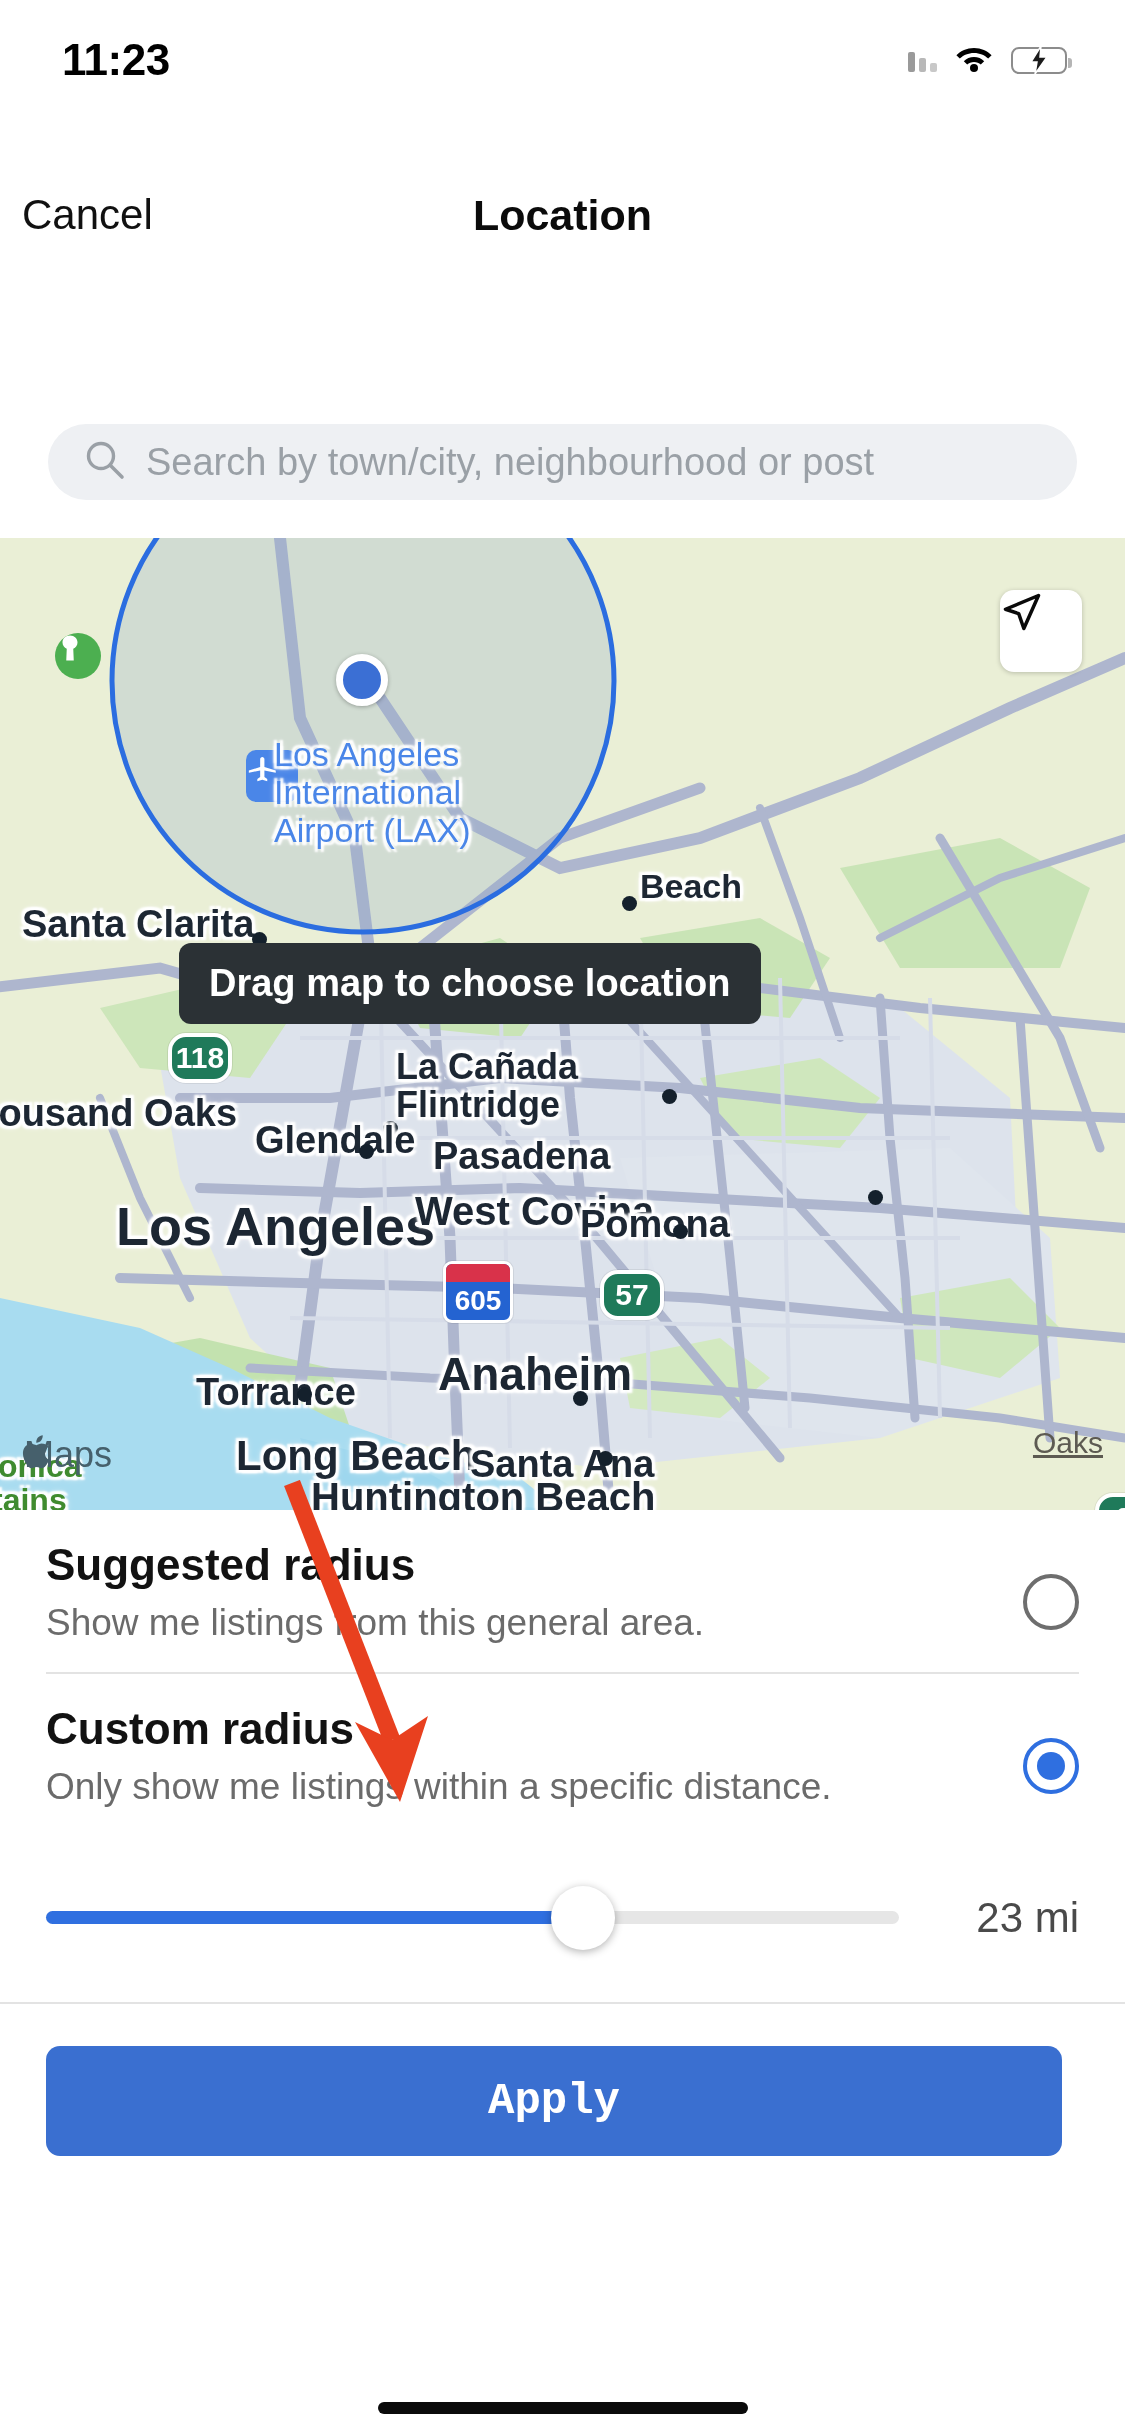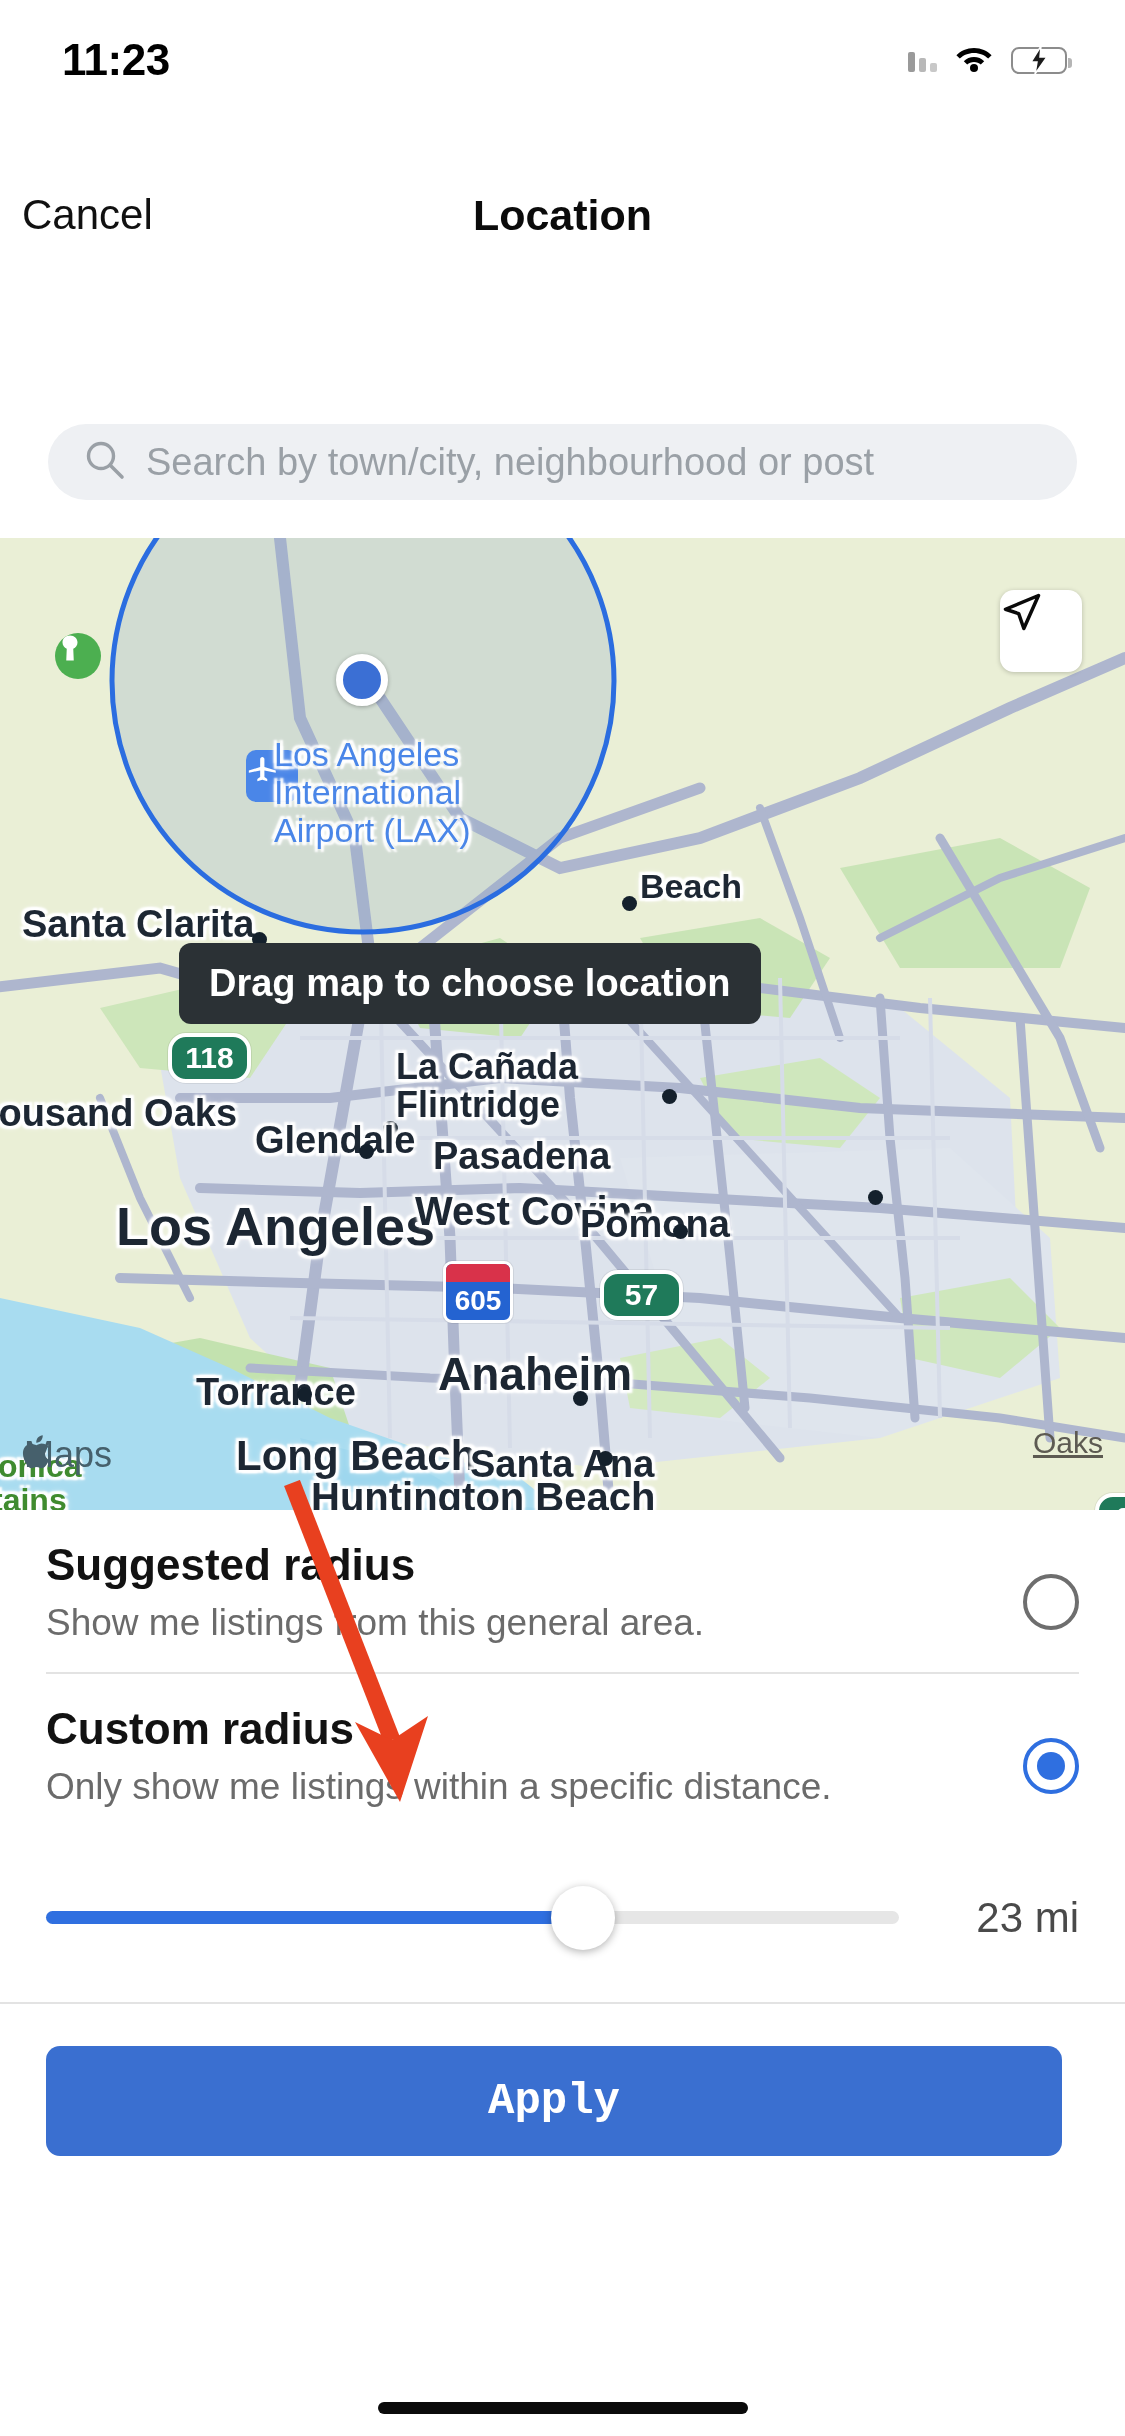--- a/index.html
+++ b/index.html
@@ -115,21 +115,21 @@
     position:absolute; right:22px; bottom:50px;
     color:#5d5a52; font-size:30px; text-decoration:underline;
   }
 
   .shield{
     position:absolute; display:flex; align-items:center; justify-content:center;
     color:#fff; font-weight:bold;
   }
   .shield-green{
     background:#1f7a5a; border:4px solid #fff; border-radius:18px;
-    width:83px; height:50px; font-size:30px;
+    width:64px; height:50px; font-size:30px;
     box-shadow:0 0 0 1px rgba(0,0,0,.07);
   }
   .shield-i{
     width:70px; height:62px; border-radius:9px; overflow:hidden;
     border:3px solid #fff; background:#2463d1;
     flex-direction:column; box-shadow:0 0 0 1px rgba(0,0,0,.07);
   }
   .shield-i .top{ background:#d9324a; height:18px; width:100%; }
   .shield-i .num{ flex:1; display:flex; align-items:center; justify-content:center; font-size:28px; }
 

